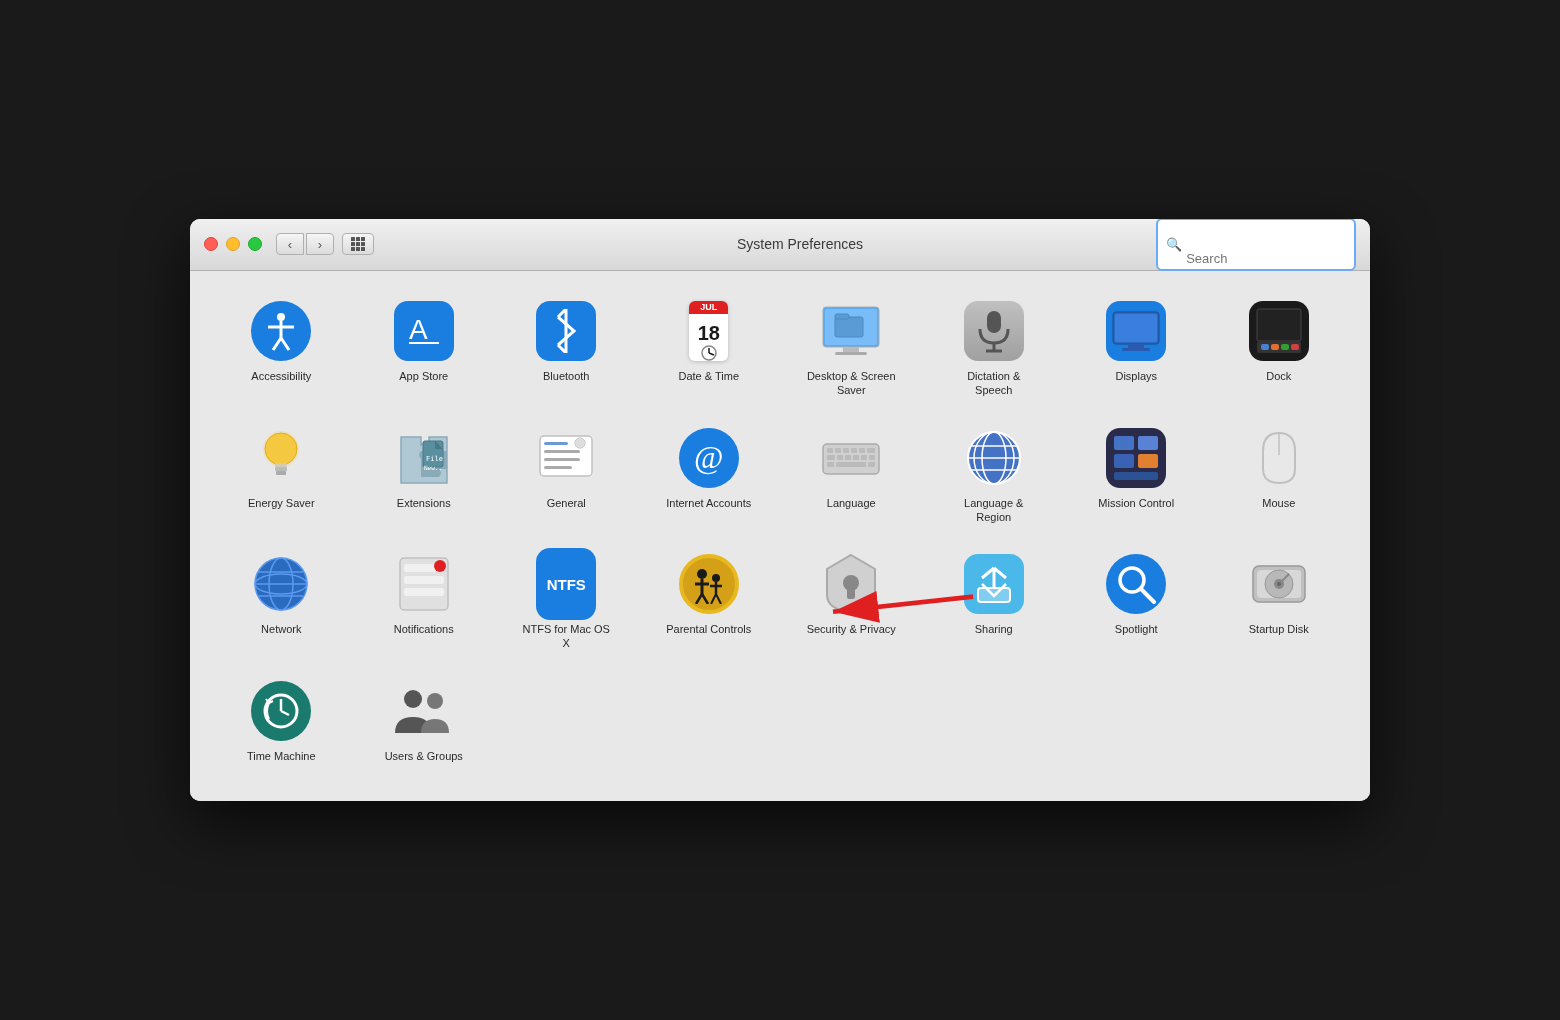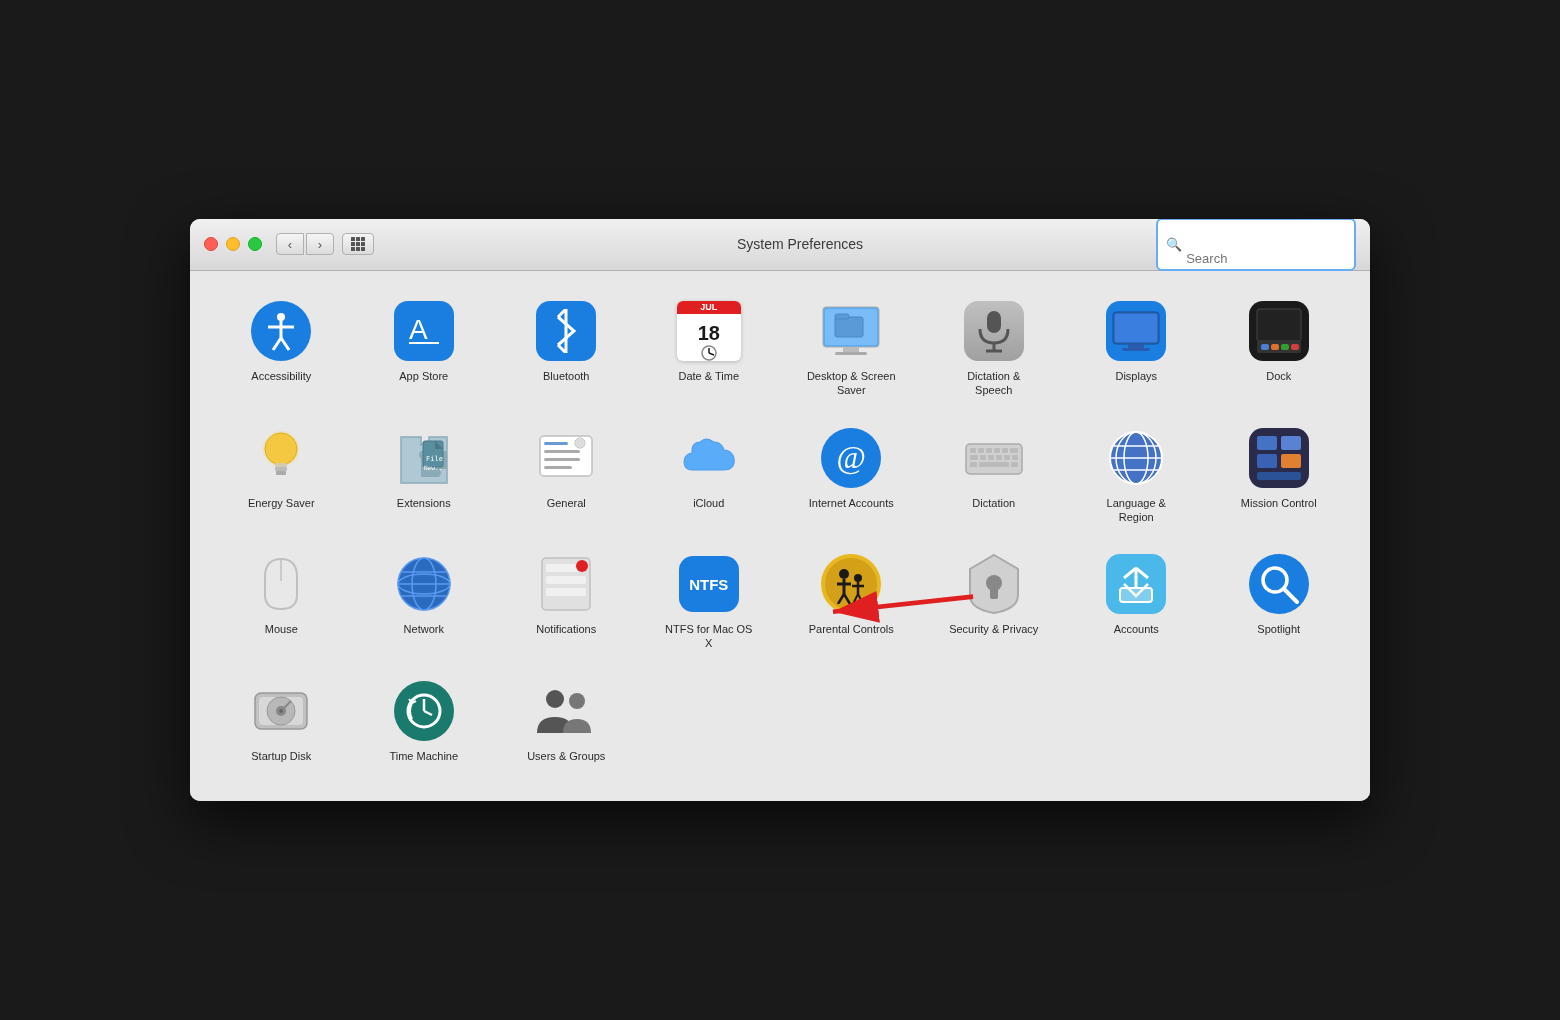--- a/index.html
+++ b/index.html
@@ -178,21 +178,21 @@
     }
     .icon-bluetooth {
       background: #1a7de0;
       border-radius: 14px;
       width: 60px; height: 60px;
       display: flex; align-items: center; justify-content: center;
     }
     .icon-datetime {
       background: white;
       border-radius: 6px;
-      width: 64px; height: 60px;
+      width: 39px; height: 60px;
       overflow: hidden;
       box-shadow: 0 1px 4px rgba(0,0,0,0.2);
       display: flex; flex-direction: column; align-items: center;
     }
     .icon-dictation {
       background: linear-gradient(to bottom, #c0c0c0, #a0a0a0);
       border-radius: 14px;
       width: 60px; height: 60px;
       display: flex; align-items: center; justify-content: center;
     }
@@ -221,21 +221,21 @@
       display: flex; align-items: center; justify-content: center;
     }
     .icon-notifications {
       width: 60px; height: 60px;
       display: flex; align-items: center; justify-content: center;
       position: relative;
     }
     .icon-ntfs {
       background: #1a7de0;
       border-radius: 14px;
-      width: 60px; height: 56px;
+      width: 60px; height: 72px;
       display: flex; align-items: center; justify-content: center;
     }
     .icon-parental {
       background: #d4a017;
       border-radius: 50%;
       width: 60px; height: 60px;
       display: flex; align-items: center; justify-content: center;
       border: 4px solid #e8b820;
     }
     .icon-sharing {
@@ -461,29 +461,20 @@
             <rect x="8" y="28" width="36" height="3" rx="1.5" fill="#aaa"></rect>
             <rect x="8" y="36" width="28" height="3" rx="1.5" fill="#aaa"></rect>
 
             <circle cx="44" cy="13" r="5" fill="#f0f0f0" stroke="#aaa" stroke-width="1"></circle>
             <circle cx="44" cy="13" r="5" fill="#ddd"></circle>
           </svg>
         </div>
         <span class="pref-label">General</span>
       </div>
 
-      <div class="pref-item">
-        <div class="pref-icon">
-          <svg width="62" height="56" viewBox="0 0 62 56">
-
-            <path d="M14,40 Q6,40 6,32 Q6,24 14,23 Q13,12 22,12 Q28,6 36,12 Q44,12 46,20 Q54,20 56,28 Q58,40 46,40 Z" fill="#5aabf8" stroke="#4a9be8" stroke-width="1"></path>
-          </svg>
-        </div>
-        <span class="pref-label">iCloud</span>
-      </div>
 
       <div class="pref-item">
         <div class="pref-icon">
           <div class="icon-internet">
             <span style="font-size:32px;color:white;font-family:serif;">@</span>
           </div>
         </div>
         <span class="pref-label">Internet Accounts</span>
       </div>
 
@@ -501,21 +492,21 @@
             <rect x="17" y="19" width="6" height="5" rx="1" fill="#bbb"></rect>
             <rect x="25" y="19" width="6" height="5" rx="1" fill="#bbb"></rect>
             <rect x="33" y="19" width="6" height="5" rx="1" fill="#bbb"></rect>
             <rect x="41" y="19" width="6" height="5" rx="1" fill="#bbb"></rect>
             <rect x="49" y="19" width="6" height="5" rx="1" fill="#bbb"></rect>
             <rect x="16" y="26" width="30" height="5" rx="1" fill="#bbb"></rect>
             <rect x="7" y="26" width="7" height="5" rx="1" fill="#bbb"></rect>
             <rect x="48" y="26" width="7" height="5" rx="1" fill="#bbb"></rect>
           </svg>
         </div>
-        <span class="pref-label">Dictation</span>
+        <span class="pref-label">Language</span>
       </div>
 
       <div class="pref-item">
         <div class="pref-icon">
           <svg width="62" height="56" viewBox="0 0 62 56">
 
             <circle cx="31" cy="28" r="26" fill="#4472c4"></circle>
 
             <ellipse cx="31" cy="28" rx="12" ry="26" fill="none" stroke="white" stroke-width="1.5"></ellipse>
             <ellipse cx="31" cy="28" rx="20" ry="26" fill="none" stroke="white" stroke-width="1.5"></ellipse>
@@ -635,21 +626,21 @@
         <div class="pref-icon">
           <div class="icon-sharing">
             <svg width="40" height="44" viewBox="0 0 40 44">
 
               <path d="M20,6 L20,26 M8,16 L20,6 M32,16 L20,6" fill="none" stroke="white" stroke-width="3"></path>
               <rect x="4" y="26" width="32" height="14" rx="3" fill="rgba(255,255,255,0.3)" stroke="white" stroke-width="2"></rect>
               <path d="M8,22 L20,34 L32,22" fill="none" stroke="white" stroke-width="2.5"></path>
             </svg>
           </div>
         </div>
-        <span class="pref-label">Accounts</span>
+        <span class="pref-label">Sharing</span>
       </div>
 
 
       <div class="pref-item">
         <div class="pref-icon">
           <div class="icon-spotlight">
             <svg width="40" height="40" viewBox="0 0 40 40">
               <circle cx="16" cy="16" r="12" fill="none" stroke="white" stroke-width="3.5"></circle>
               <line x1="25" y1="25" x2="38" y2="38" stroke="white" stroke-width="4" stroke-linecap="round"></line>
             </svg>

